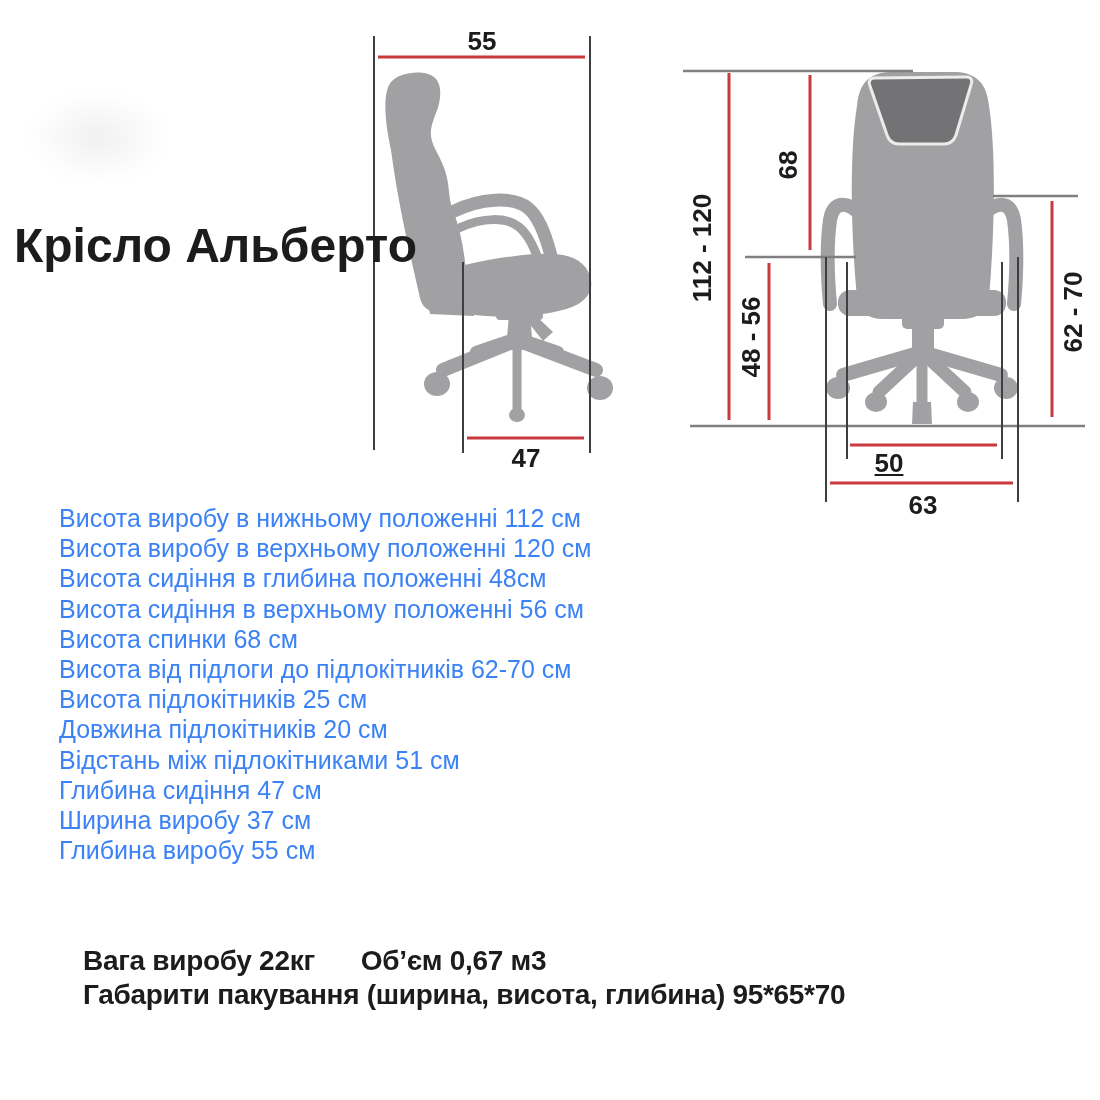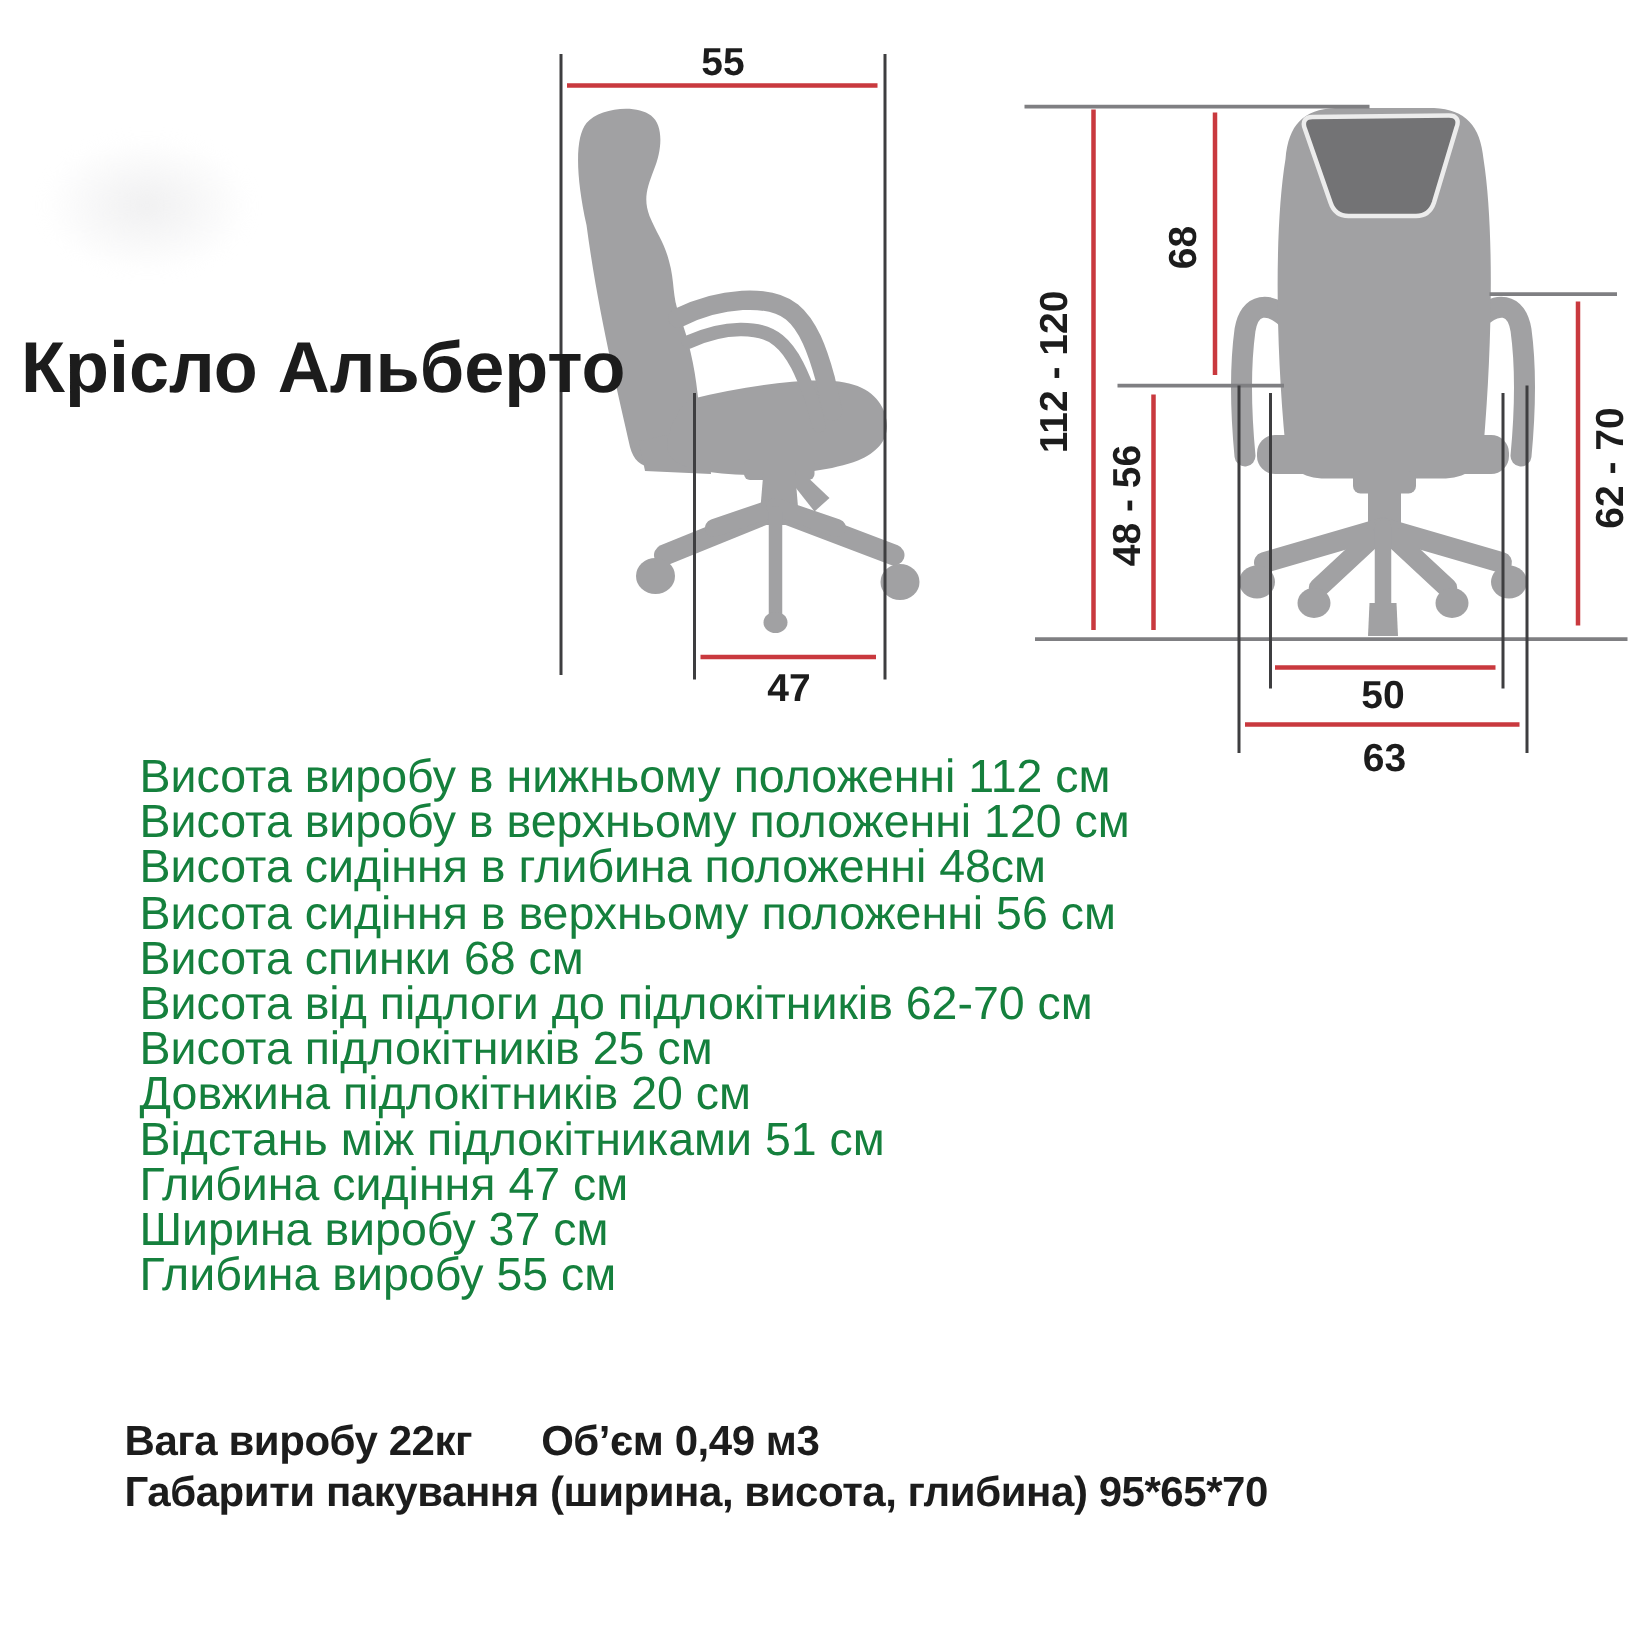--- a/index.html
+++ b/index.html
@@ -23,22 +23,22 @@
   .page-title{
     position:absolute;left:14px;top:222px;margin:0;
     font-size:48px;font-weight:bold;line-height:1.0;white-space:nowrap;letter-spacing:0px;
   }
   .dim{
     position:absolute;font-size:26px;font-weight:bold;white-space:nowrap;
     transform:translate(-50%,-50%);line-height:1;color:var(--text-black);
   }
   .dim.rot{transform:translate(-50%,-50%) rotate(-90deg);}
   .specs{
-    position:absolute;left:93px;top:503px;font-size:31px;line-height:30.2px;
-    color:#15803d;white-space:nowrap;
+    position:absolute;left:59px;top:503px;font-size:25px;line-height:30.2px;
+    color:#3b82f6;white-space:nowrap;
   }
   .footer{
     position:absolute;left:83px;top:944px;font-size:28px;font-weight:bold;
     line-height:33.5px;white-space:nowrap;letter-spacing:-0.3px;
   }
   .footer .vol{margin-left:46px;}
 </style>
 </head>
 <body>
 
@@ -145,38 +145,38 @@
   </svg>
 
   <h1 class="page-title">Крісло Альберто</h1>
 
   <span class="dim" style="left:482px;top:41px;">55</span>
   <span class="dim" style="left:526px;top:458px;">47</span>
   <span class="dim rot" style="left:702px;top:248px;">112 - 120</span>
   <span class="dim rot" style="left:788px;top:165px;">68</span>
   <span class="dim rot" style="left:751px;top:337px;">48 - 56</span>
   <span class="dim rot" style="left:1073px;top:312px;">62 - 70</span>
-  <span class="dim" style="left:922px;top:463px;">50</span>
+  <span class="dim" style="left:889px;top:463px;text-decoration:underline;">50</span>
   <span class="dim" style="left:923px;top:505px;">63</span>
 
   <div class="specs">
     <div>Висота виробу в нижньому положенні 112 см</div>
     <div>Висота виробу в верхньому положенні 120 см</div>
     <div>Висота сидіння в глибина положенні 48см</div>
     <div>Висота сидіння в верхньому положенні 56 см</div>
     <div>Висота спинки 68 см</div>
     <div>Висота від підлоги до підлокітників 62-70 см</div>
     <div>Висота підлокітників 25 см</div>
     <div>Довжина підлокітників 20 см</div>
     <div>Відстань між підлокітниками 51 см</div>
     <div>Глибина сидіння 47 см</div>
     <div>Ширина виробу 37 см</div>
     <div>Глибина виробу 55 см</div>
   </div>
 
   <div class="footer">
     <div>
-      <span>Вага виробу 22кг</span><span class="vol">Об’єм 0,49 м3</span>
+      <span>Вага виробу 22кг</span><span class="vol">Об’єм 0,67 м3</span>
     </div>
     <div>Габарити пакування (ширина, висота, глибина) 95*65*70</div>
   </div>
 
 </div>
 
 </body></html>

